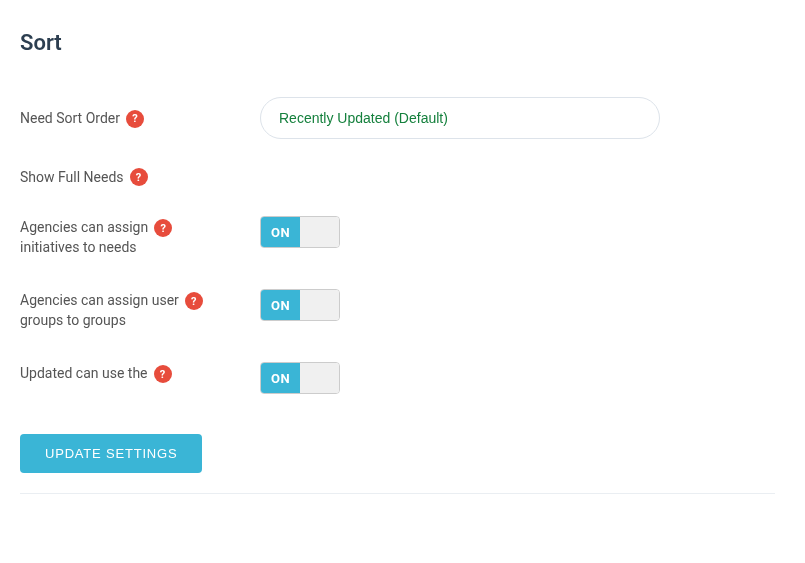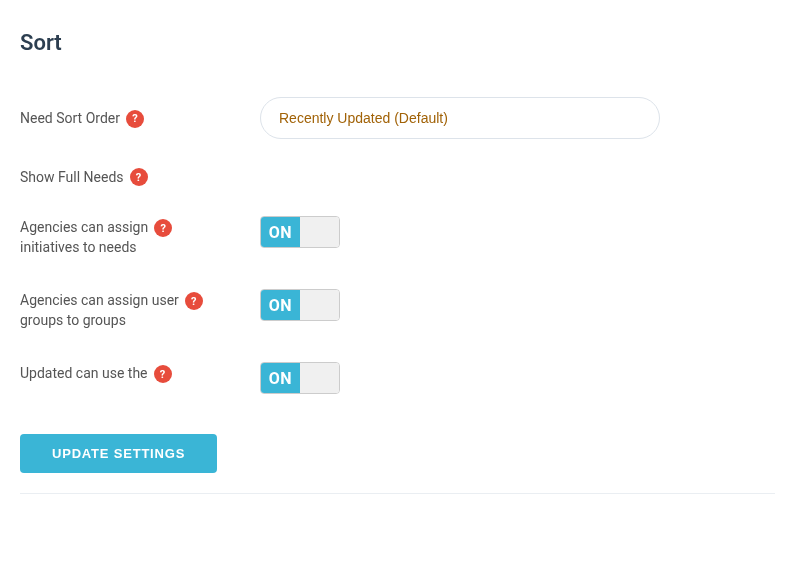--- a/index.html
+++ b/index.html
@@ -87,21 +87,21 @@
       margin-top: 1px;
     }
 
     .select-field {
       width: 400px;
       padding: 12px 18px;
       border-radius: 25px;
       border: 1px solid #dde3ea;
       background: #fff;
       font-size: 14px;
-      color: #a16207;
+      color: #15803d;
       appearance: none;
       -webkit-appearance: none;
       cursor: pointer;
       outline: none;
     }
 
     .toggle-container {
       display: flex;
       align-items: center;
       width: 80px;
@@ -109,21 +109,21 @@
       border-radius: 4px;
       overflow: hidden;
       border: 1px solid #ccc;
       cursor: pointer;
       flex-shrink: 0;
     }
 
     .toggle-on {
       background: #3ab5d6;
       color: white;
-      font-size: 16px;
+      font-size: 13px;
       font-weight: 700;
       display: flex;
       align-items: center;
       justify-content: center;
       width: 50%;
       height: 100%;
       letter-spacing: 0.5px;
     }
 
     .toggle-off {
@@ -138,23 +138,23 @@
       background: #eaeef2;
       margin-top: 20px;
     }
 
     .update-btn {
       margin-top: 24px;
       background: #3ab5d6;
       color: white;
       border: none;
       border-radius: 4px;
-      padding: 12px 32px;
+      padding: 12px 25px;
       font-size: 13px;
-      font-weight: 700;
+      font-weight: 400;
       letter-spacing: 0.8px;
       text-transform: uppercase;
       cursor: pointer;
       display: inline-block;
     }
 
     .label-text-wrap {
       line-height: 1.4;
     }
   </style>

